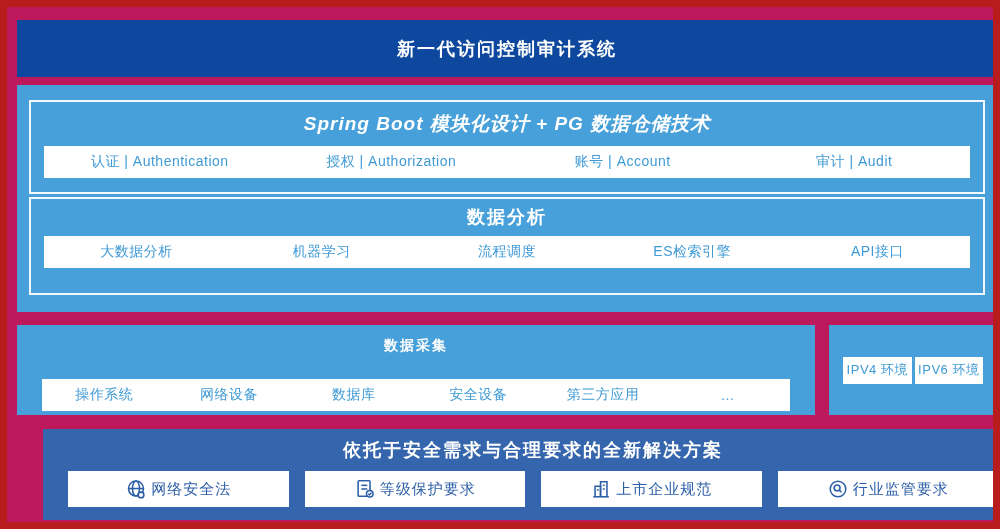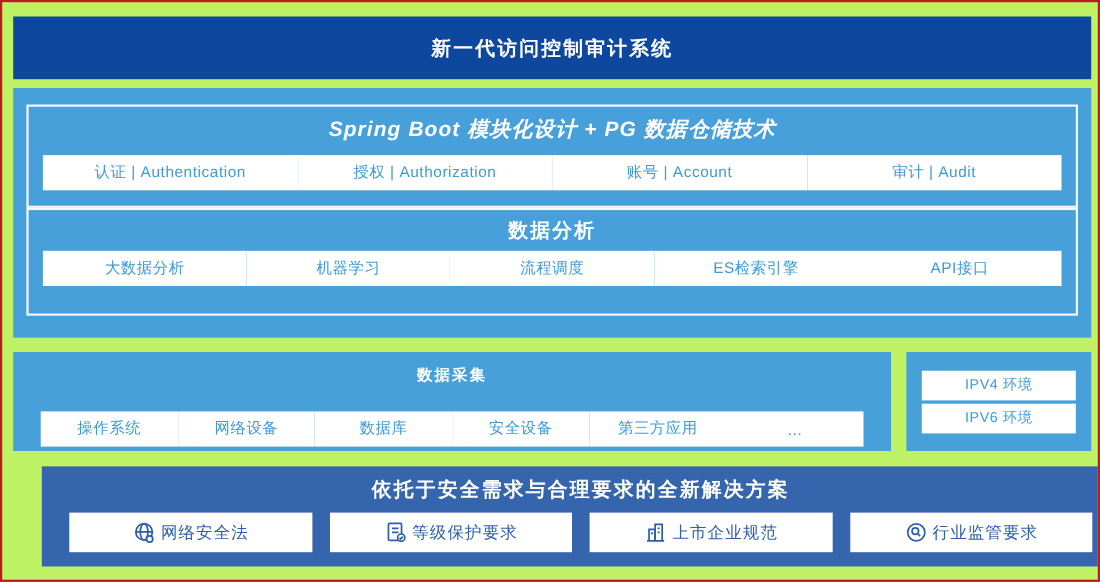--- a/index.html
+++ b/index.html
@@ -3,39 +3,39 @@
 <meta charset="utf-8">
 <style>
   * { margin: 0; padding: 0; box-sizing: border-box; }
   html,body { background: #fff; }
   body {
     font-family: "Liberation Sans", "DejaVu Sans", sans-serif;
     width: 1000px; height: 529px; position: relative;
   }
   .canvas {
     position: absolute; inset: 0;
-    background: #bef264;
-    border: 2px solid #b91c1c;
+    background: #be185d;
+    border: 7px solid #b91c1c;
     overflow: hidden;
   }
   
   .top-bar {
     position: absolute; left: 10px; top: 13px; width: 980px; height: 57px;
     background: #0d489e;
     display: flex; align-items: center; justify-content: center;
   }
   .top-bar .title {
     color: #fff; font-size: 18px; font-weight: bold; letter-spacing: 2px;
   }
   
   .platform-box {
     position: absolute; left: 10px; top: 78px; width: 980px; height: 227px;
     background: #47a0d9;
     padding: 15px 12px 17px 12px;
-    display: flex; flex-direction: column; justify-content: flex-start;
+    display: flex; flex-direction: column; justify-content: space-between;
   }
   .inner-box {
     border: 2px solid #f2f8fd;
     padding: 0 13px 13px 13px;
     display: flex; flex-direction: column;
   }
   .inner-box .sec-title {
     color: #fff; font-weight: bold; text-align: center;
     letter-spacing: 2px;
   }
@@ -60,21 +60,21 @@
   .collection-box .sec-title {
     color: #fff; font-size: 14px; font-weight: bold; text-align: center;
     line-height: 40px; letter-spacing: 2px;
   }
   .collection-box .chip-row { margin-top: 0; }
   .collection-box .chip { font-size: 14px; margin-top: 14px; }
   
   .env-box {
     position: absolute; left: 822px; top: 318px; width: 168px; height: 90px;
     background: #47a0d9;
-    display: flex; flex-direction: column; align-items: center; justify-content: center;
+    display: flex; align-items: center; justify-content: center;
     gap: 3px; padding: 0 14px;
   }
   .env-chip {
     width: 100%; height: 27px; background: #fff;
     display: flex; align-items: center; justify-content: center;
     color: #3f9ad5; font-size: 13px; letter-spacing: 0.5px;
   }
   
   .solution-box {
     position: absolute; left: 10px; top: 422px; width: 980px; height: 91px;

